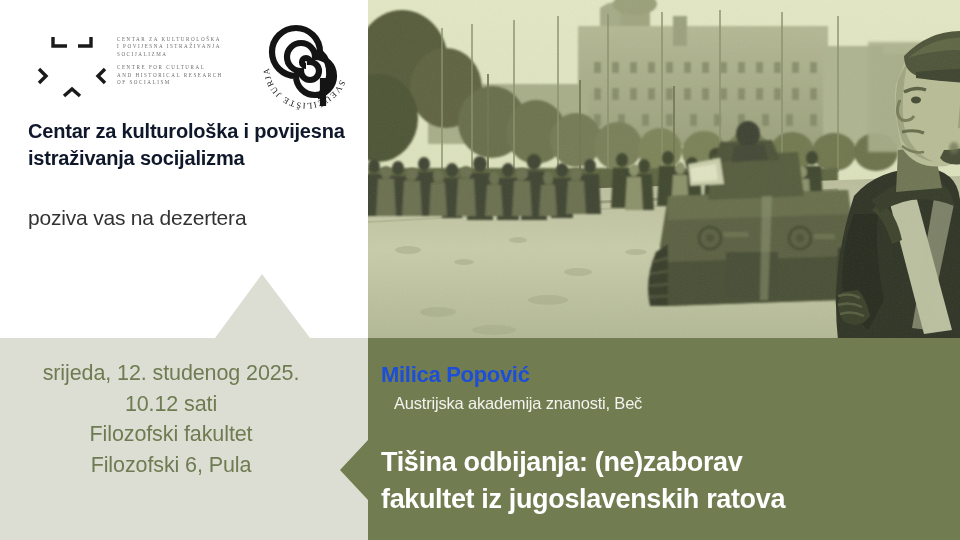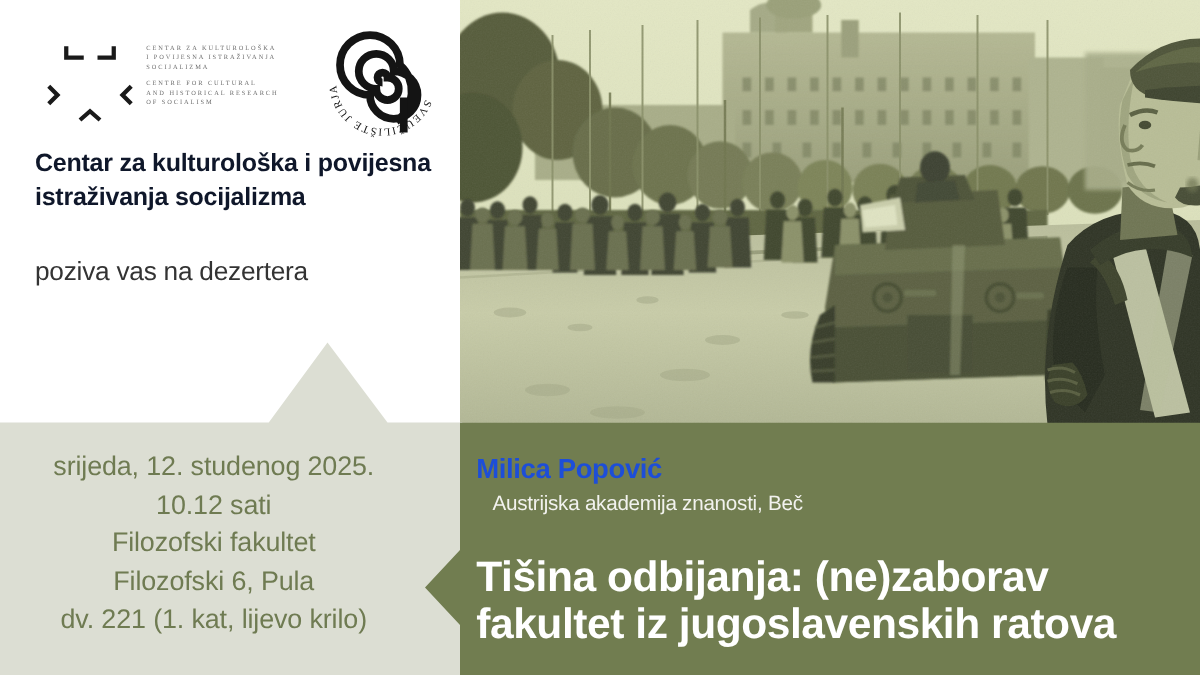--- a/index.html
+++ b/index.html
@@ -92,21 +92,21 @@
     font-size:22px; font-weight:bold; color:#1d4ed8;
     letter-spacing:-0.3px; line-height:34px;
   }
   #speaker-affil {
     position:absolute; left:382px; top:393px;
     font-size:16.5px; font-weight:normal; color:#f2f2ee;
     letter-spacing:-0.2px; line-height:20px;margin-left:12px;
   }
   #lecture-title {
     position:absolute; left:381px; top:444px; width:560px;
-    font-size:34px; font-weight:bold; color:#ffffff;
+    font-size:27px; font-weight:bold; color:#ffffff;
     line-height:37px; letter-spacing:-0.35px;
   }
   #lecture-title .tl { display:block; white-space:nowrap; }
 </style>
 </head>
 <body>
 
 <div id="poster">
 
   <div id="photo" title="" aria-label="Crna-bijela fotografija: mladi vojnik u profilu ispred oklopnog vozila, mnoštvo ljudi uz ulicu, zgrada u pozadini">
@@ -541,21 +541,20 @@
     <svg viewBox="0 0 370 280" preserveAspectRatio="none" aria-hidden="true">
       <path d="M0 78 L0 280 L370 280 L370 78 L310 78 L262 14 L215 78 Z" fill="#dcded3"></path>
     </svg>
   </div>
 
   <div id="details">
     <span class="dl">srijeda, 12. studenog 2025.</span>
     <span class="dl">10.12 sati</span>
     <span class="dl">Filozofski fakultet</span>
     <span class="dl">Filozofski 6, Pula</span>
-    <span class="dl">dv. 221 (1. kat, lijevo krilo)</span>
   </div>
 
   <div id="green-panel">
     <svg viewBox="0 0 620 202" preserveAspectRatio="none" aria-hidden="true">
       <path d="M28 0 L620 0 L620 202 L28 202 L28 162 L0 132 L28 102 Z" fill="#717d50"></path>
     </svg>
   </div>
 
   <div id="speaker-name">Milica Popović</div>
   <div id="speaker-affil">Austrijska akademija znanosti, Beč</div>

